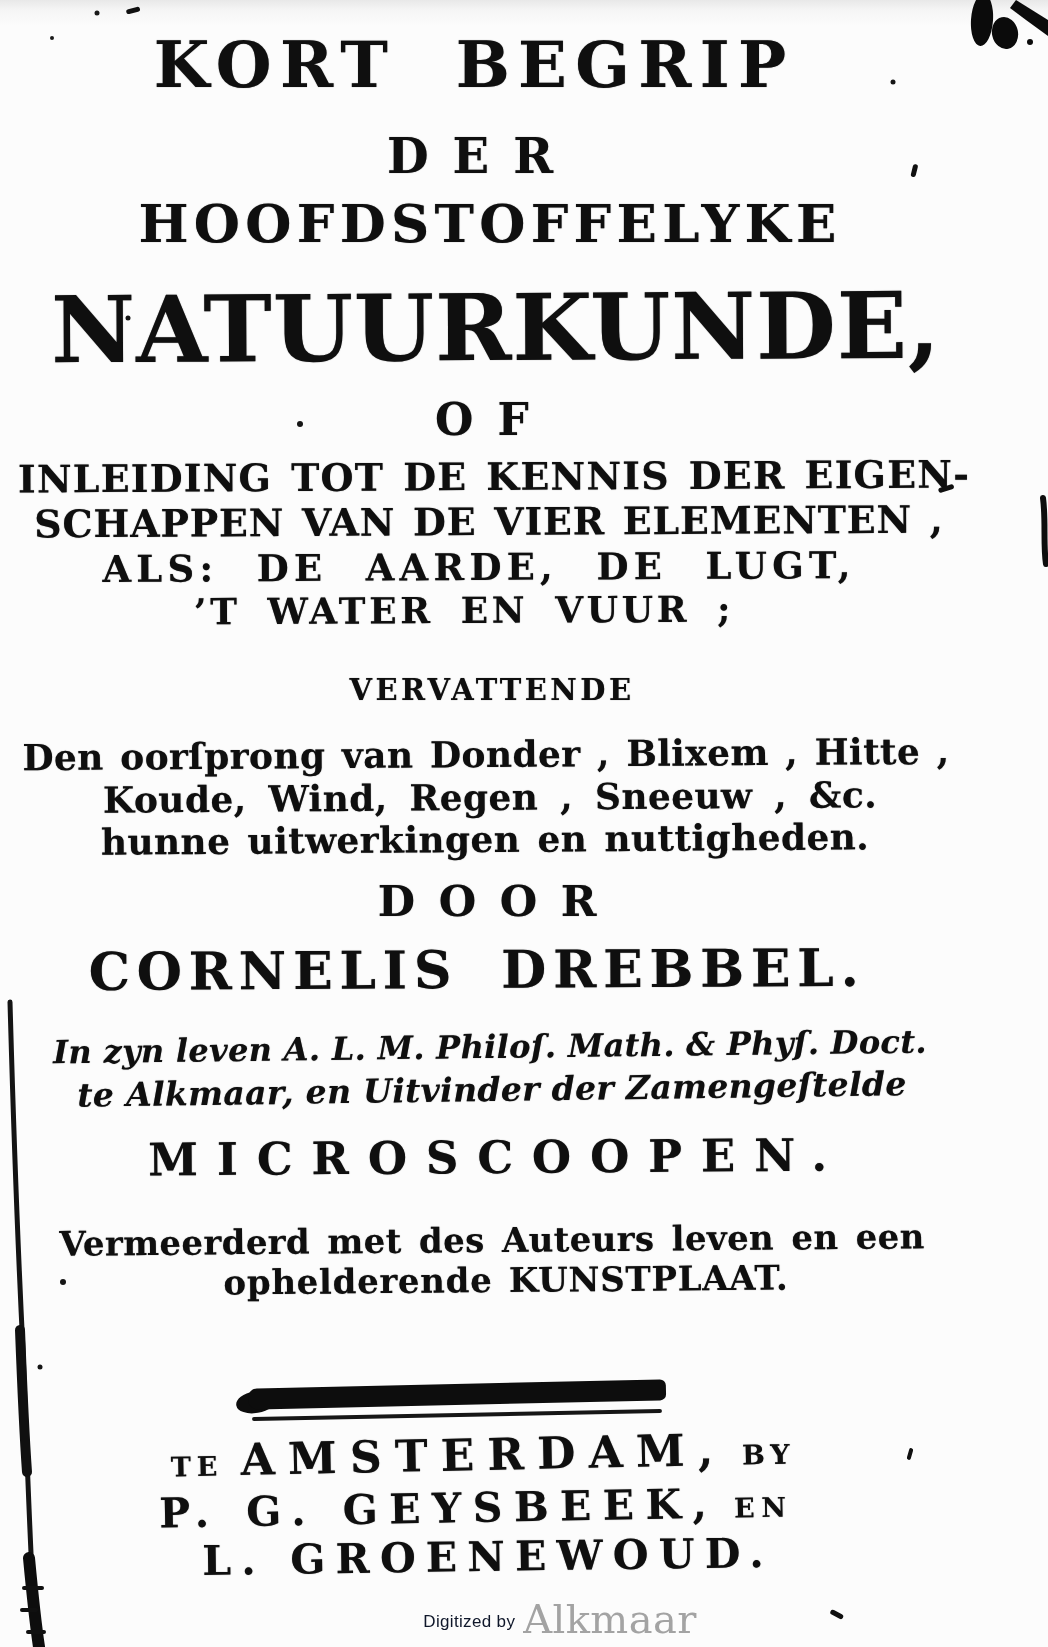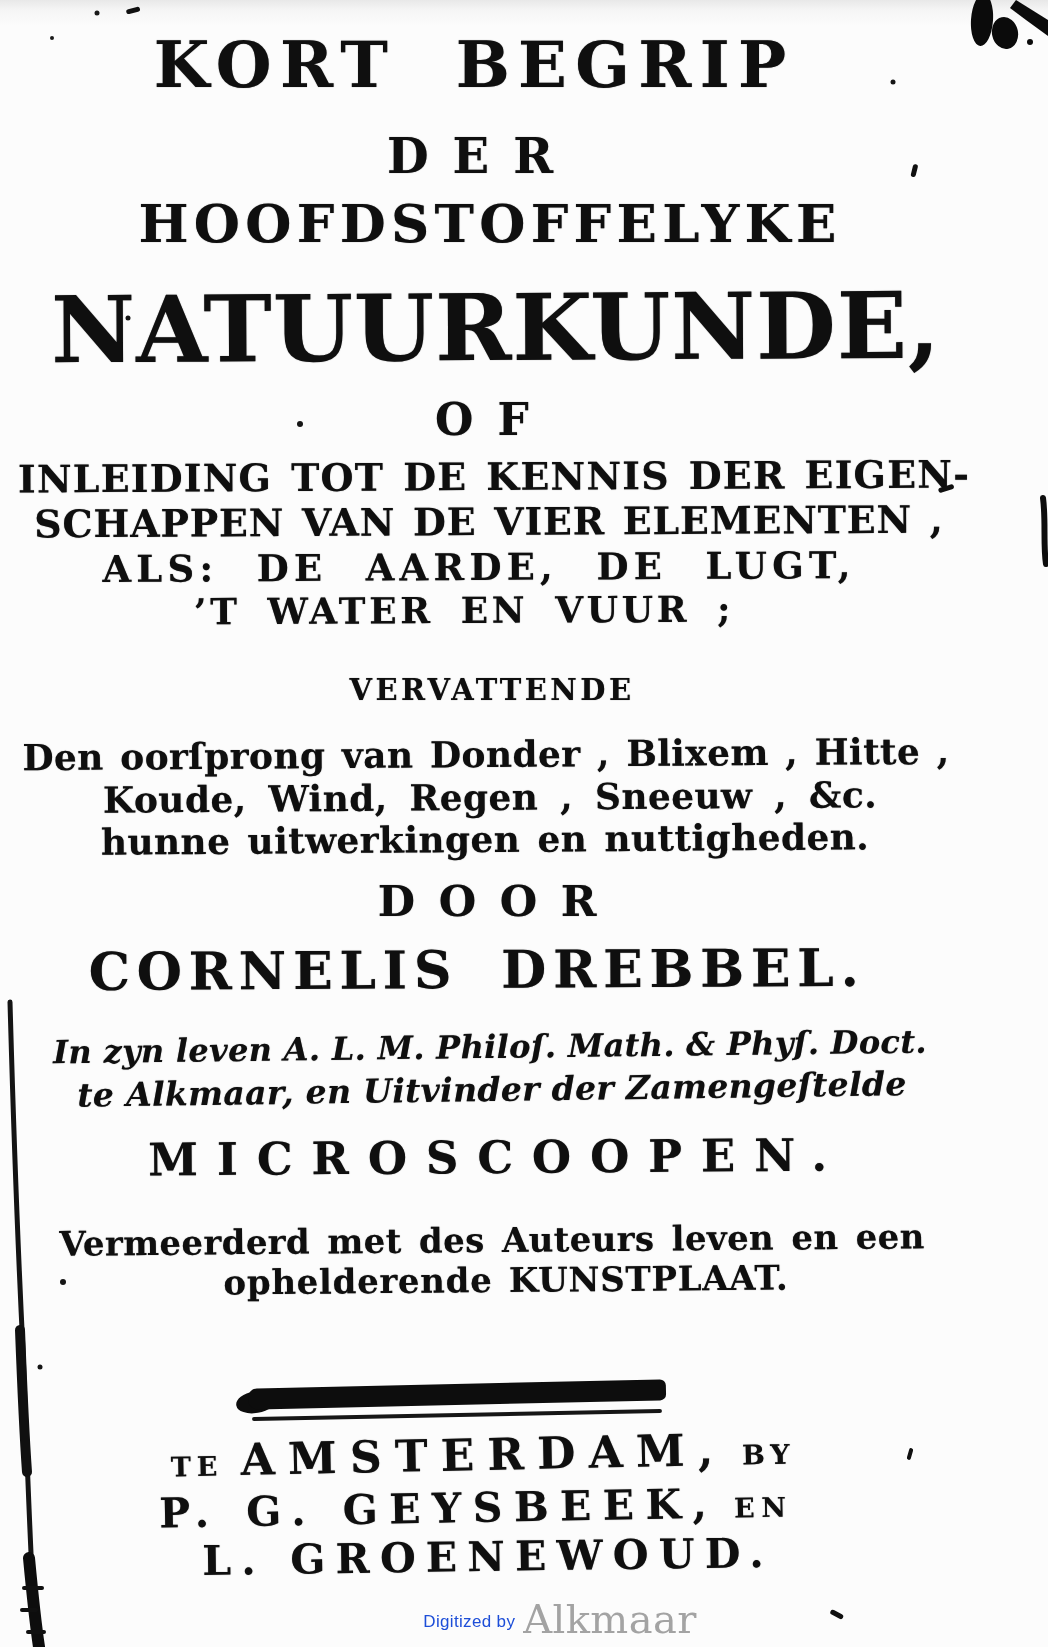--- a/index.html
+++ b/index.html
@@ -39,21 +39,21 @@
     background:#161616;border-radius:2px;
     transform:rotate(-1.15deg);
   }
   .watermark{
     position:absolute;top:1596px;left:0;width:100%;
     text-align:center;white-space:nowrap;
     transform:translateX(36px);
   }
   .wm-prefix{
     font-family:"Liberation Sans",sans-serif;
-    font-size:17px;color:#1d4ed8;
+    font-size:17px;color:#0f172a;
     vertical-align:6px;letter-spacing:.02em;
   }
   .wm-logo{
     font-family:"DejaVu Serif",serif;
     font-size:40px;color:#a3a3a3;
     margin-left:8px;letter-spacing:.01em;
   }
   .ink{position:absolute;top:0;left:0;pointer-events:none;}
 </style>
 </head>

